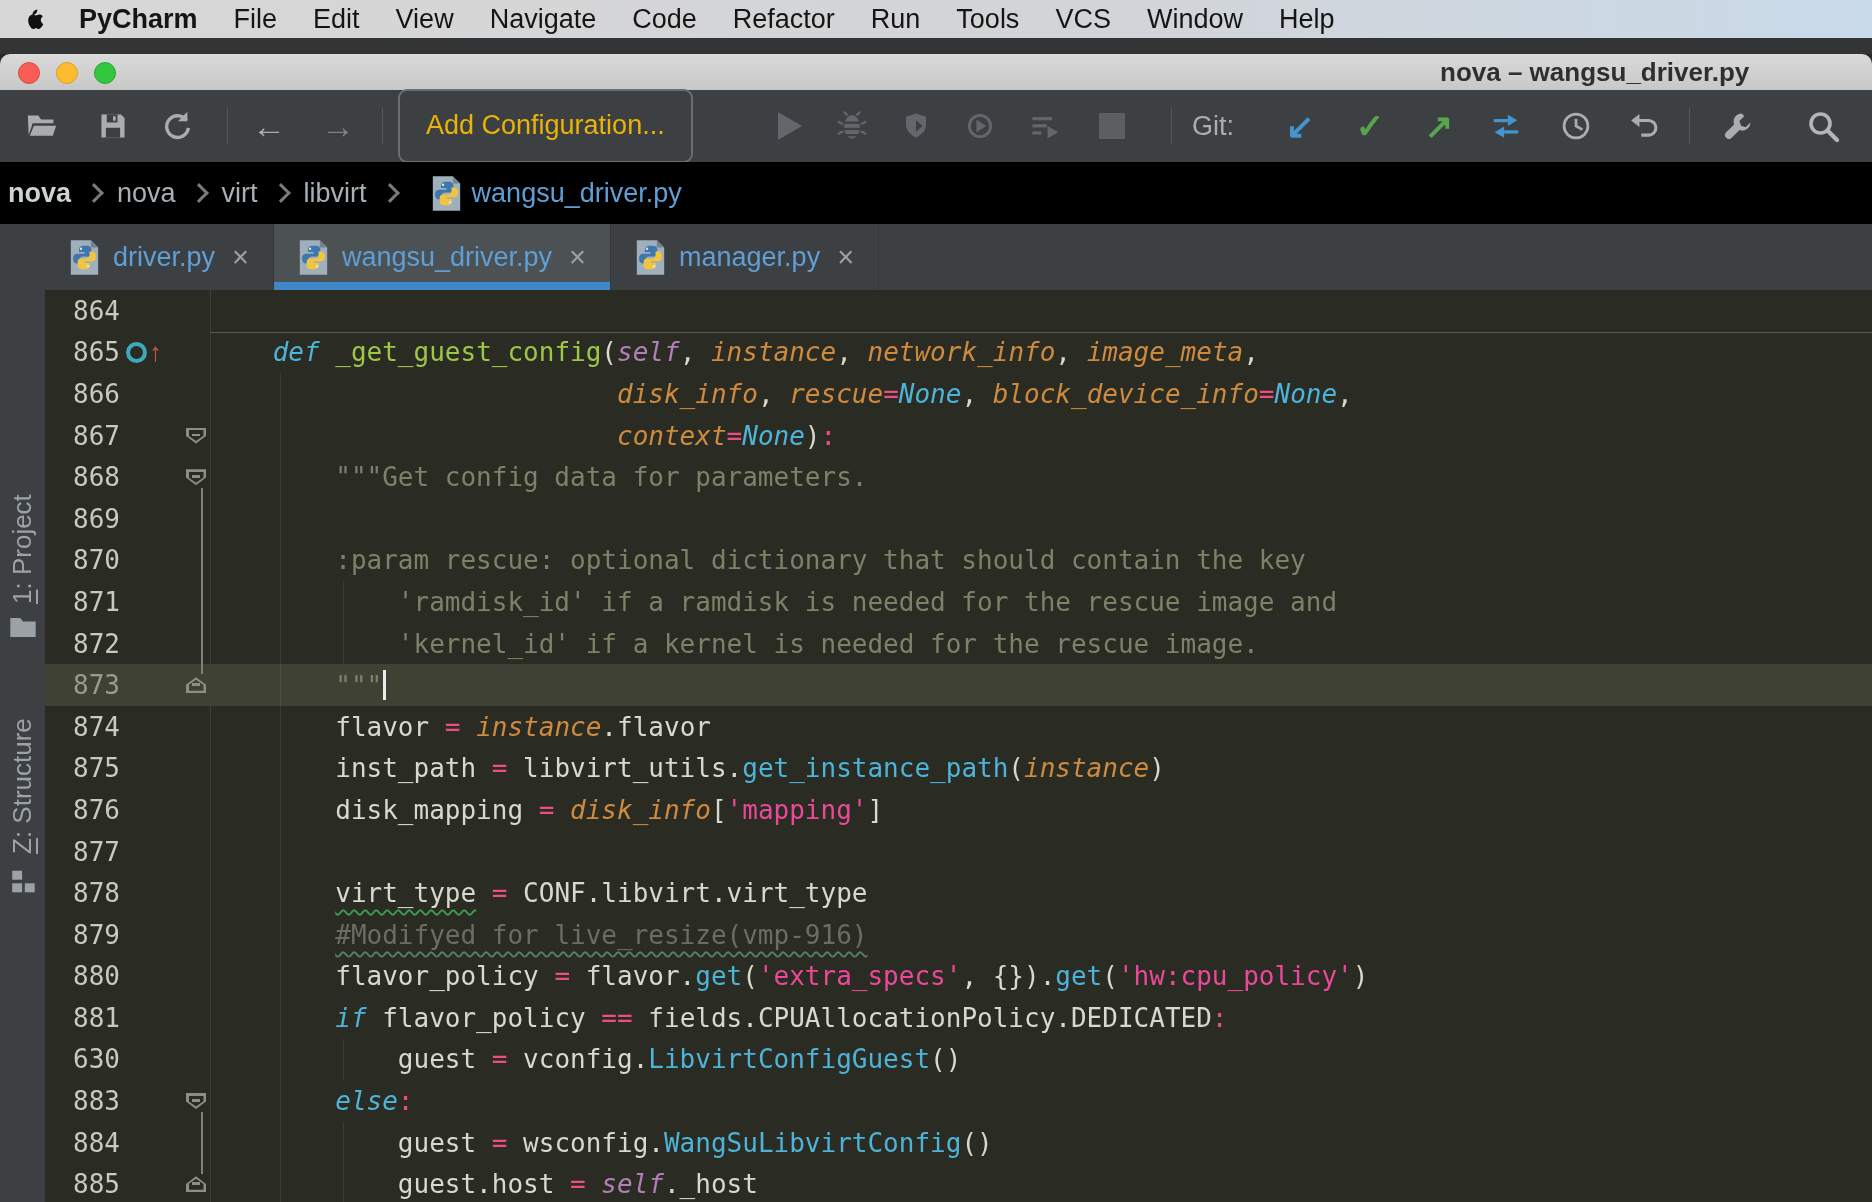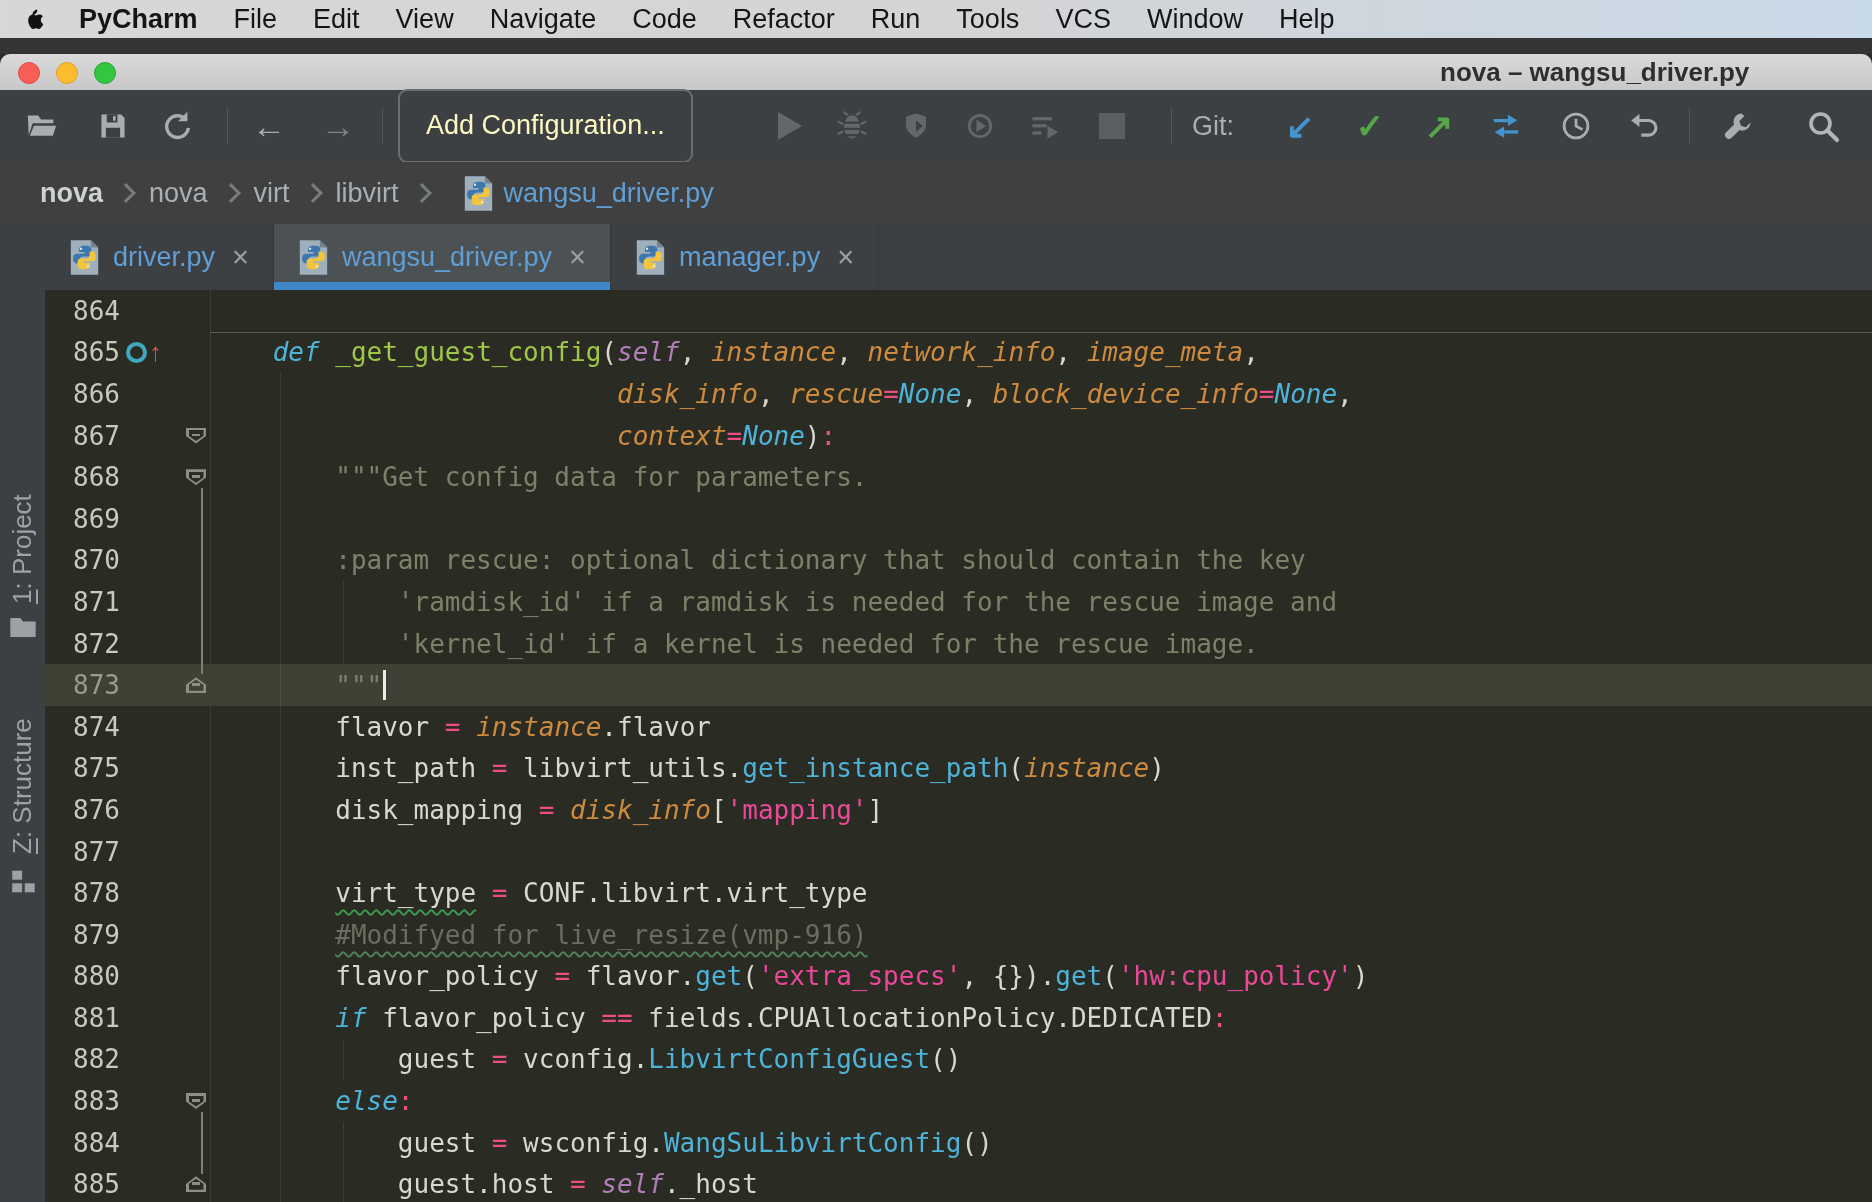--- a/index.html
+++ b/index.html
@@ -24,28 +24,28 @@
   .tl.yel{left:56px;background:#FDBB2F;border:1px solid #DEA123}
   .tl.grn{left:94px;background:#33C63F;border:1px solid #24A832}
   .wtitle{position:absolute;left:1440px;top:0;height:36px;line-height:36px;font-size:26px;color:#2f2f2f;font-weight:700}
 
   
   .toolbar{position:absolute;top:90px;left:0;right:0;height:72px;background:#3D4043;border-bottom:1px solid #2f3134}
   .tbi{position:absolute;top:50%;transform:translate(-50%,-50%);display:flex;align-items:center;justify-content:center}
   .tbi.txt{font-size:34px;font-weight:700;line-height:1}
   .vsep{position:absolute;top:50%;transform:translateY(-50%);width:1px;height:36px;background:#54575A}
   .addcfg{position:absolute;left:398px;top:50%;transform:translateY(-50%);height:46px;line-height:44px;
-    border:2px solid #6A6E71;border-radius:9px;padding:12px 26px;color:#fef9c3;font-size:27px;white-space:nowrap}
+    border:2px solid #6A6E71;border-radius:9px;padding:12px 26px;color:#eab308;font-size:27px;white-space:nowrap}
   .gitlabel{position:absolute;left:1192px;top:50%;transform:translateY(-50%);color:#A9AEB1;font-size:27px}
   .playtri{width:0;height:0;border-left:24px solid #63676B;border-top:14px solid transparent;border-bottom:14px solid transparent}
   .stopsq{width:26px;height:26px;background:#5B5F62}
 
   
-  .crumbs{position:absolute;top:162px;left:0;right:0;height:62px;background:#404040;border-bottom:1px solid #333639;
-    display:flex;align-items:center;padding-left:40px;font-size:27px;color:#A9B0B5}
+  .crumbs{position:absolute;top:162px;left:0;right:0;height:62px;background:#000000;border-bottom:1px solid #333639;
+    display:flex;align-items:center;padding-left:8px;font-size:27px;color:#A9B0B5}
   .crumb{white-space:nowrap}
   .crumb.root{font-weight:700;color:#CDD2D5}
   .crumb.file{color:#5F9FD6;margin-left:10px}
   .chev{width:11px;height:11px;border-top:3px solid #767D82;border-right:3px solid #767D82;
     transform:rotate(45deg);margin:0 16px;flex:none}
   .crumbs .pyicon{margin-left:18px;flex:none}
 
   
   .stripbar{position:absolute;top:224px;left:0;bottom:0;width:45px;background:#3D4043;border-right:1px solid #2c2e31}
   .vwrap{position:absolute;left:0;width:45px;display:flex;justify-content:center}
@@ -432,21 +432,21 @@
         <span class="ln">880</span>
         <span class="gut"></span>
         <span class="code"><span class="tk-tx">        flavor_policy </span><span class="tk-op">=</span><span class="tk-tx"> flavor.</span><span class="tk-ca">get</span><span class="tk-tx">(</span><span class="tk-st">'extra_specs'</span><span class="tk-tx">, {}).</span><span class="tk-ca">get</span><span class="tk-tx">(</span><span class="tk-st">'hw:cpu_policy'</span><span class="tk-tx">)</span></span>
       </div>
       <div class="line">
         <span class="ln">881</span>
         <span class="gut"></span>
         <span class="code"><span class="tk-tx">        </span><span class="tk-kw">if</span><span class="tk-tx"> flavor_policy </span><span class="tk-op">==</span><span class="tk-tx"> fields.CPUAllocationPolicy.DEDICATED</span><span class="tk-op">:</span></span>
       </div>
       <div class="line">
-        <span class="ln">882</span>
+        <span class="ln">630</span>
         <span class="gut"></span>
         <span class="code"><span class="tk-tx">            guest </span><span class="tk-op">=</span><span class="tk-tx"> vconfig.</span><span class="tk-ca">LibvirtConfigGuest</span><span class="tk-tx">()</span></span>
       </div>
       <div class="line">
         <span class="ln">883</span>
         <span class="gut">
           <span class="fold down">
             <span class="out"></span>
             <span class="in"></span>
             <span class="dash"></span>

